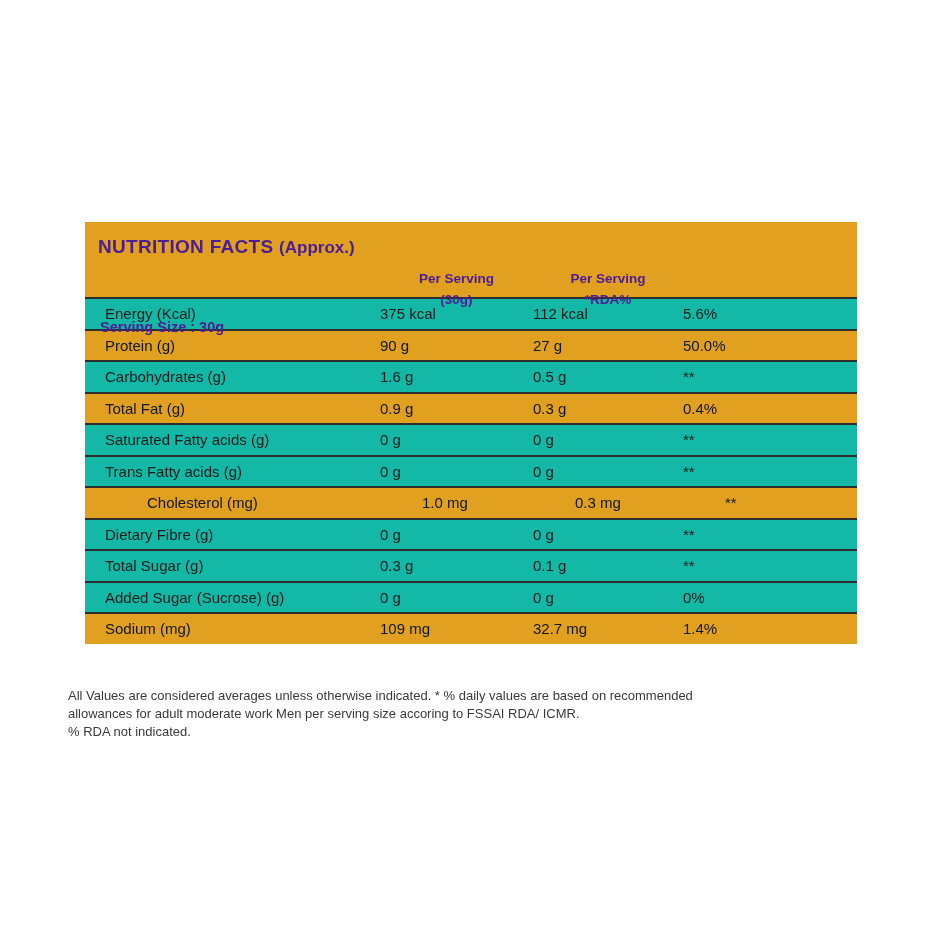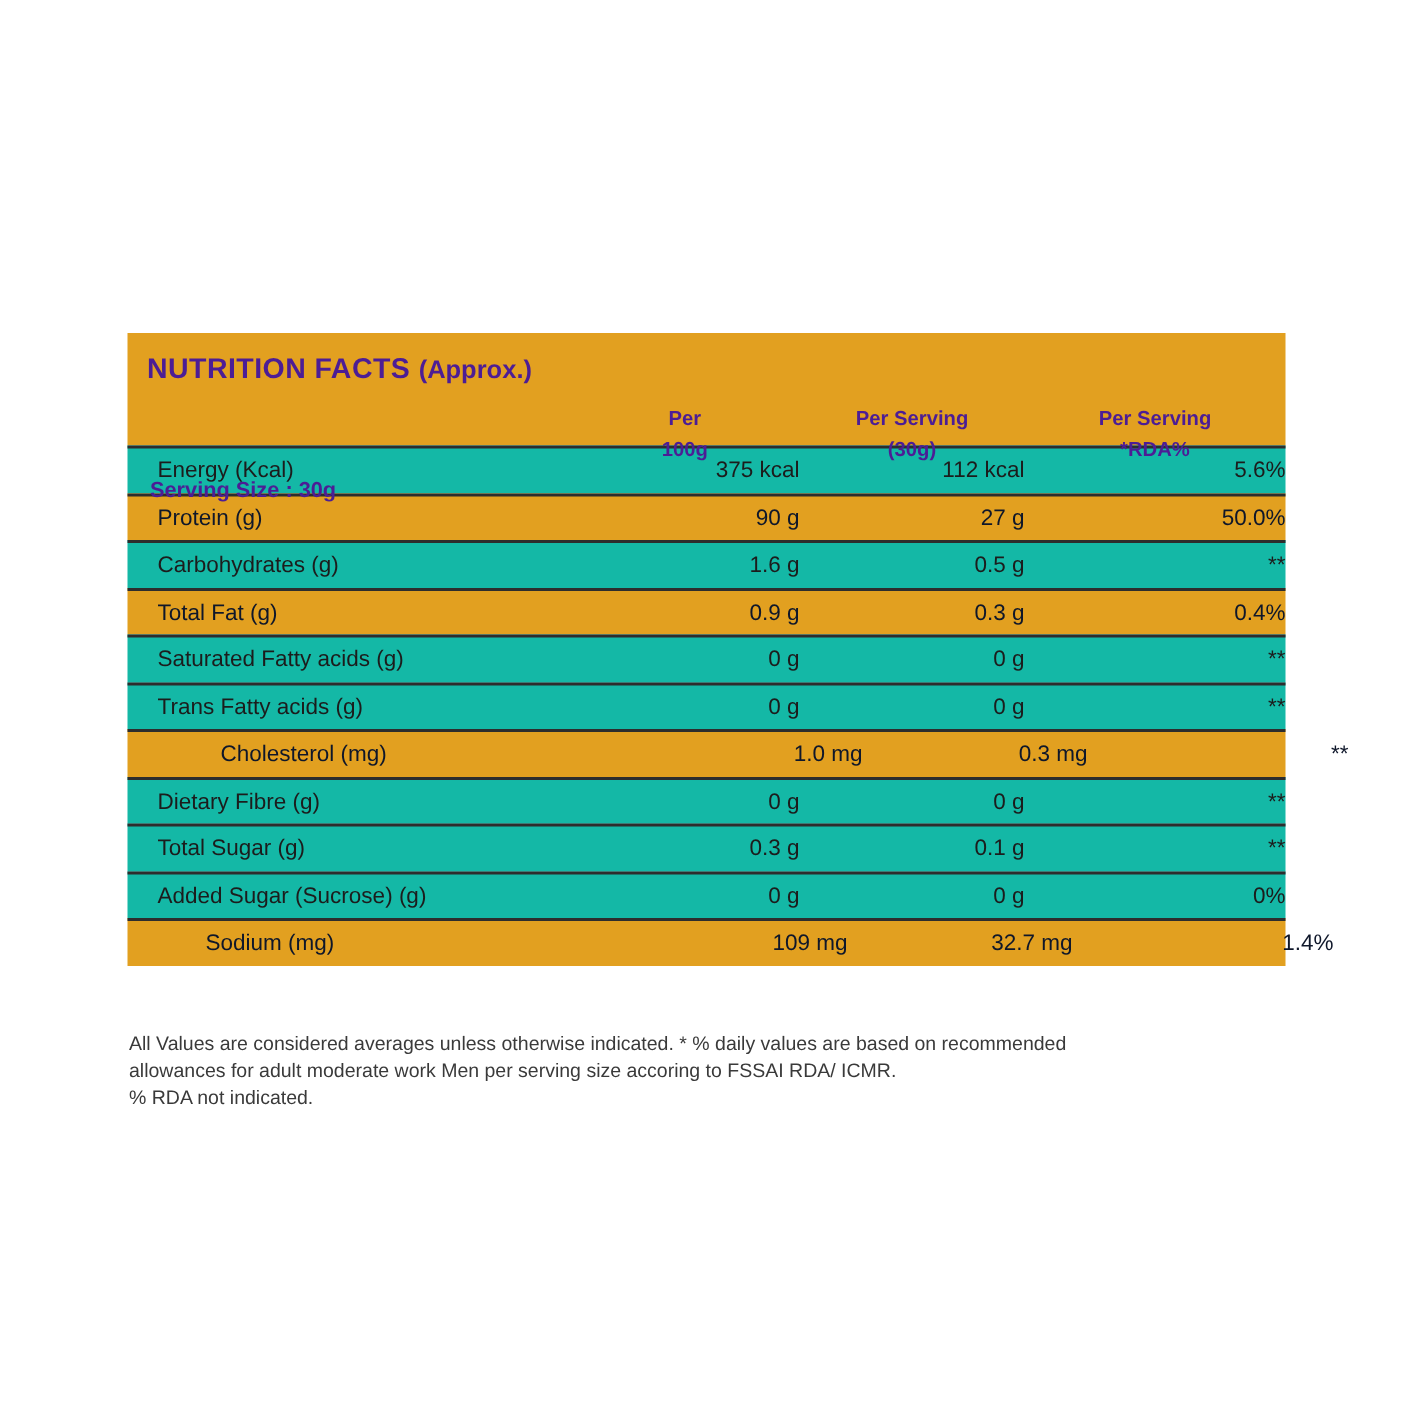--- a/index.html
+++ b/index.html
@@ -19,45 +19,41 @@
     margin-top:10px;
   }
   .serving{font-size:14.5px;font-weight:700;padding-top:4px;padding-left:2px;margin-top:47px;}
   .colhead{text-align:center;font-size:13.5px;font-weight:700;line-height:21px;}
   .t-row{
     display:grid;grid-template-columns:295px 153px 150px 174px;
     align-items:center;height:29.5px;border-top:2px solid #2d2d2d;
     background:#14b8a6;color:#1c1c1c;font-size:15px;
   }
   .t-row .lbl{padding-left:20px;white-space:nowrap;}
-  .t-row .val{text-align:right;}
+  .t-row .val{text-align:left;}
   .t-row.hl{background:#E2A020;color:#0f172a;}
   .footnotes{
-    position:absolute;left:86px;top:687px;width:720px;
+    position:absolute;left:68px;top:687px;width:720px;
     font-size:13px;color:#3a3a3a;line-height:18px;
   }
 </style>
 </head>
 <body>
 
 <div class="sheet">
 
   <div class="nt">
 
     <div class="nt-header" style="background: rgb(226, 160, 32);">
       <div class="nt-title">
         <span>NUTRITION FACTS</span>
         <span class="approx">(Approx.)</span>
       </div>
       <div class="nt-subrow">
         <div class="serving">Serving Size : 30g</div>
-        <div class="colhead">
-          <div>Per</div>
-          <div>100g</div>
-        </div>
         <div class="colhead">
           <div>Per Serving</div>
           <div>(30g)</div>
         </div>
         <div class="colhead">
           <div>Per Serving</div>
           <div>*RDA%</div>
         </div>
       </div>
     </div>
@@ -116,21 +112,21 @@
         <div class="val">0.3 g</div>
         <div class="val">0.1 g</div>
         <div class="val">**</div>
       </div>
       <div class="t-row">
         <div class="lbl">Added Sugar (Sucrose) (g)</div>
         <div class="val">0 g</div>
         <div class="val">0 g</div>
         <div class="val">0%</div>
       </div>
-      <div class="t-row hl" style="background: rgb(226, 160, 32); padding-left: 32px;">
+      <div class="t-row hl" style="background: rgb(226, 160, 32);">
         <div class="lbl">Sodium (mg)</div>
         <div class="val">109 mg</div>
         <div class="val">32.7 mg</div>
         <div class="val">1.4%</div>
       </div>
     </div>
 
   </div>
 
   <div class="footnotes">

